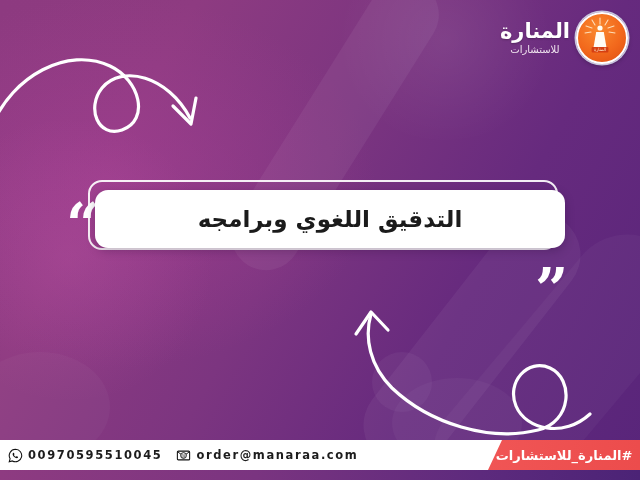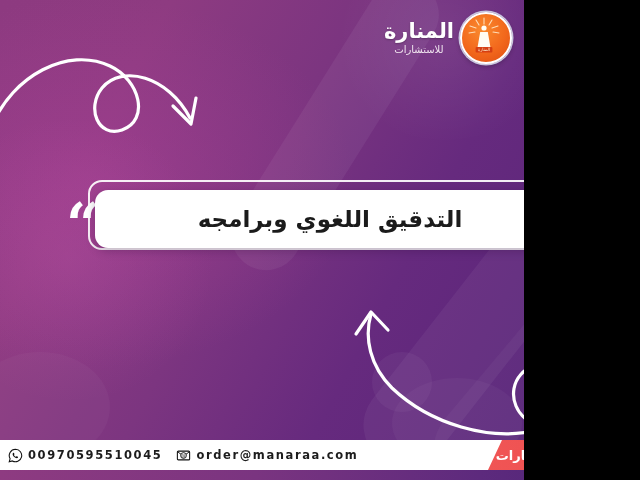--- a/index.html
+++ b/index.html
@@ -2,21 +2,21 @@
 <html><head>
 <meta charset="utf-8">
 <style>
   html,body{margin:0;padding:0;}
   body{
     width:640px;height:480px;overflow:hidden;
     font-family:"DejaVu Sans","Liberation Sans",sans-serif;
     background:#000;
   }
   #poster{
-    position:relative;width:524px;height:480px;overflow:hidden;
+    position:relative;width:640px;height:480px;overflow:hidden;
     background:
       radial-gradient(ellipse 420px 300px at 18% 38%, rgba(168,64,150,0.55) 0%, rgba(168,64,150,0) 62%),
       linear-gradient(118deg,#8d3a80 0%, #8e3b81 22%, #7c3580 46%, #662a7e 70%, #58257a 100%);
   }
 
   
   .bgshape{position:absolute;pointer-events:none;}
   .diag-bar{
     border-radius:999px;
     background:rgba(255,255,255,0.055);

